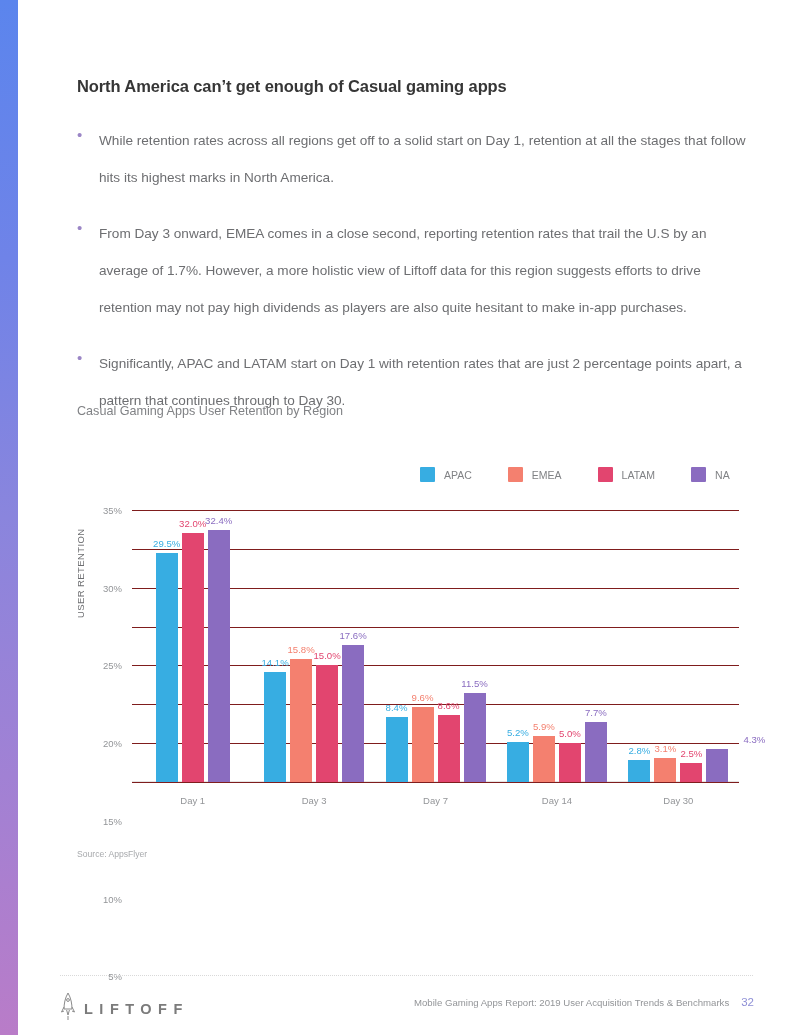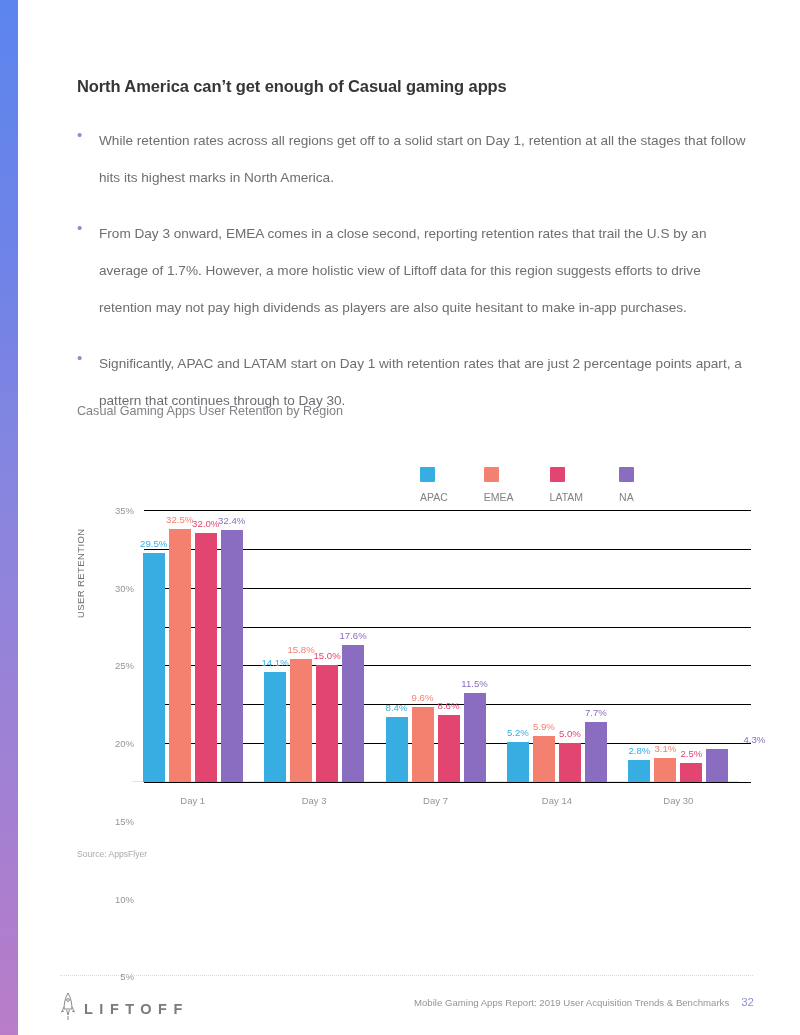--- a/index.html
+++ b/index.html
@@ -37,41 +37,41 @@
 
   
   .chart-title {
     position: absolute; left: 77px; top: 404px;
     font-size: 12.6px; color: #808285;
   }
   .legend {
     position: absolute; left: 420px; top: 467px;
     display: flex; align-items: center; gap: 36px;
   }
-  .legend-item { display: flex; gap: 9px; flex-direction: column; }
+  .legend-item { display: flex; align-items: center; gap: 9px; }
   .legend-swatch { width: 15px; height: 15px; border-radius: 1px; display: block; }
   .legend-label { font-size: 10.5px; color: #808285; }
 
   #chart-area {
     position: absolute; left: 77px; top: 500px;
     width: 662px; height: 292px;
   }
   .y-axis-title {
     position: absolute; left: -2px; top: 118px;
     transform: rotate(-90deg); transform-origin: 0 0;
     font-size: 9.5px; letter-spacing: 0.4px; color: #6d6e71;
     white-space: nowrap;
   }
   .plot {
     position: absolute; left: 55px; top: 10px;
     width: 607px; height: 272px;
   }
   .gridline {
-    position: absolute; left: 12px; width: 100%;
-    height: 1px; background: #000000;
+    position: absolute; left: 0; width: 100%;
+    height: 1px; background: #7f1d1d;
   }
   .ytick {
     position: absolute; right: 100%; margin-right: 10px;
     font-size: 9.5px; color: #939598; white-space: nowrap;
     transform: translateY(-50%);
   }
   .groups {
     position: absolute; left: 0; bottom: 0; width: 100%; height: 272px;
     display: flex;
   }
@@ -194,24 +194,20 @@
           </div>
         </div>
       <div class="axis-base"></div>
       <div class="groups" id="groups">
           <div class="group">
             <div class="bar-wrap">
               <div class="bar" style="height: 229.257px; background: rgb(55, 173, 226);"></div>
               <div class="bar-label" style="color: rgb(55, 173, 226); bottom: 233.257px;">29.5%</div>
             </div>
             <div class="bar-wrap">
-              <div class="bar" style="height: 252.571px; background: rgb(244, 128, 111);"></div>
-              <div class="bar-label" style="color: rgb(244, 128, 111); bottom: 256.571px;">32.5%</div>
-            </div>
-            <div class="bar-wrap">
               <div class="bar" style="height: 248.686px; background: rgb(226, 69, 111);"></div>
               <div class="bar-label" style="color: rgb(226, 69, 111); bottom: 252.686px;">32.0%</div>
             </div>
             <div class="bar-wrap">
               <div class="bar" style="height: 251.794px; background: rgb(138, 108, 192);"></div>
               <div class="bar-label" style="color: rgb(138, 108, 192); bottom: 255.794px;">32.4%</div>
             </div>
             <div class="xtick">Day 1</div>
           </div>
           <div class="group">

